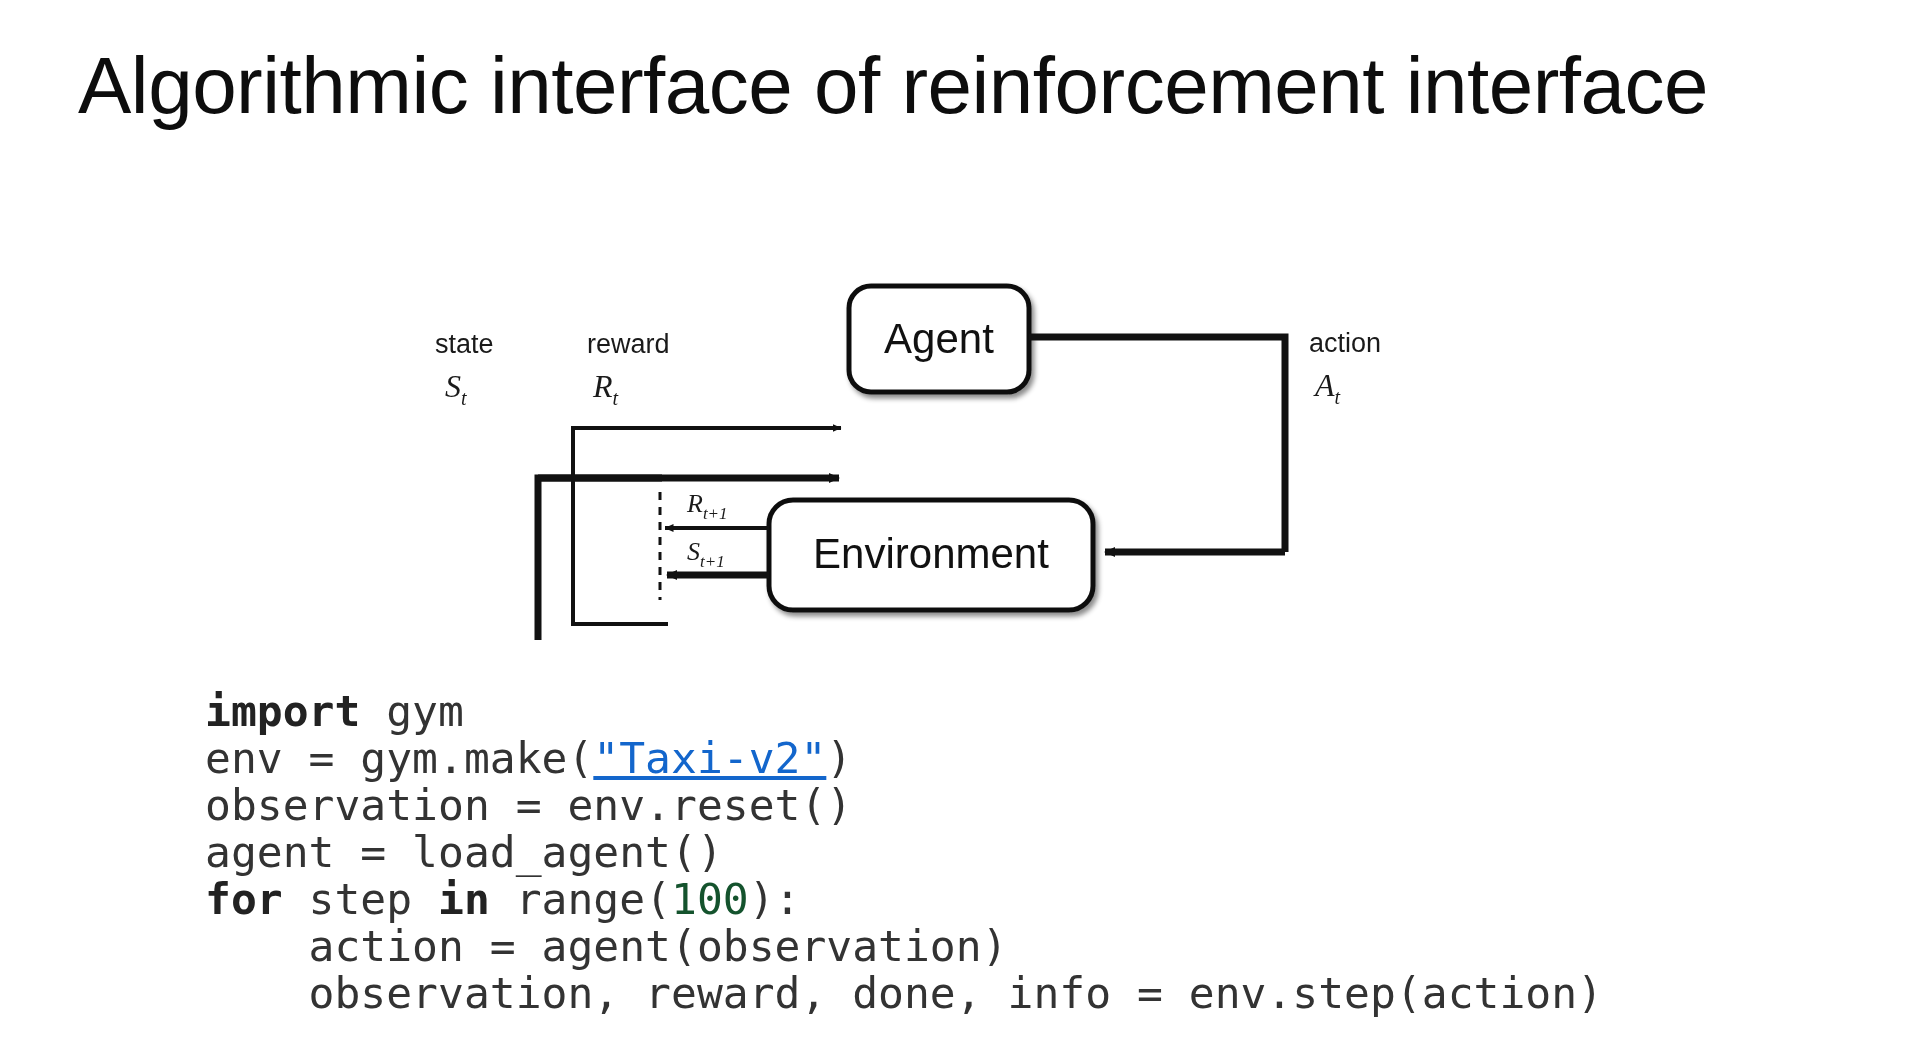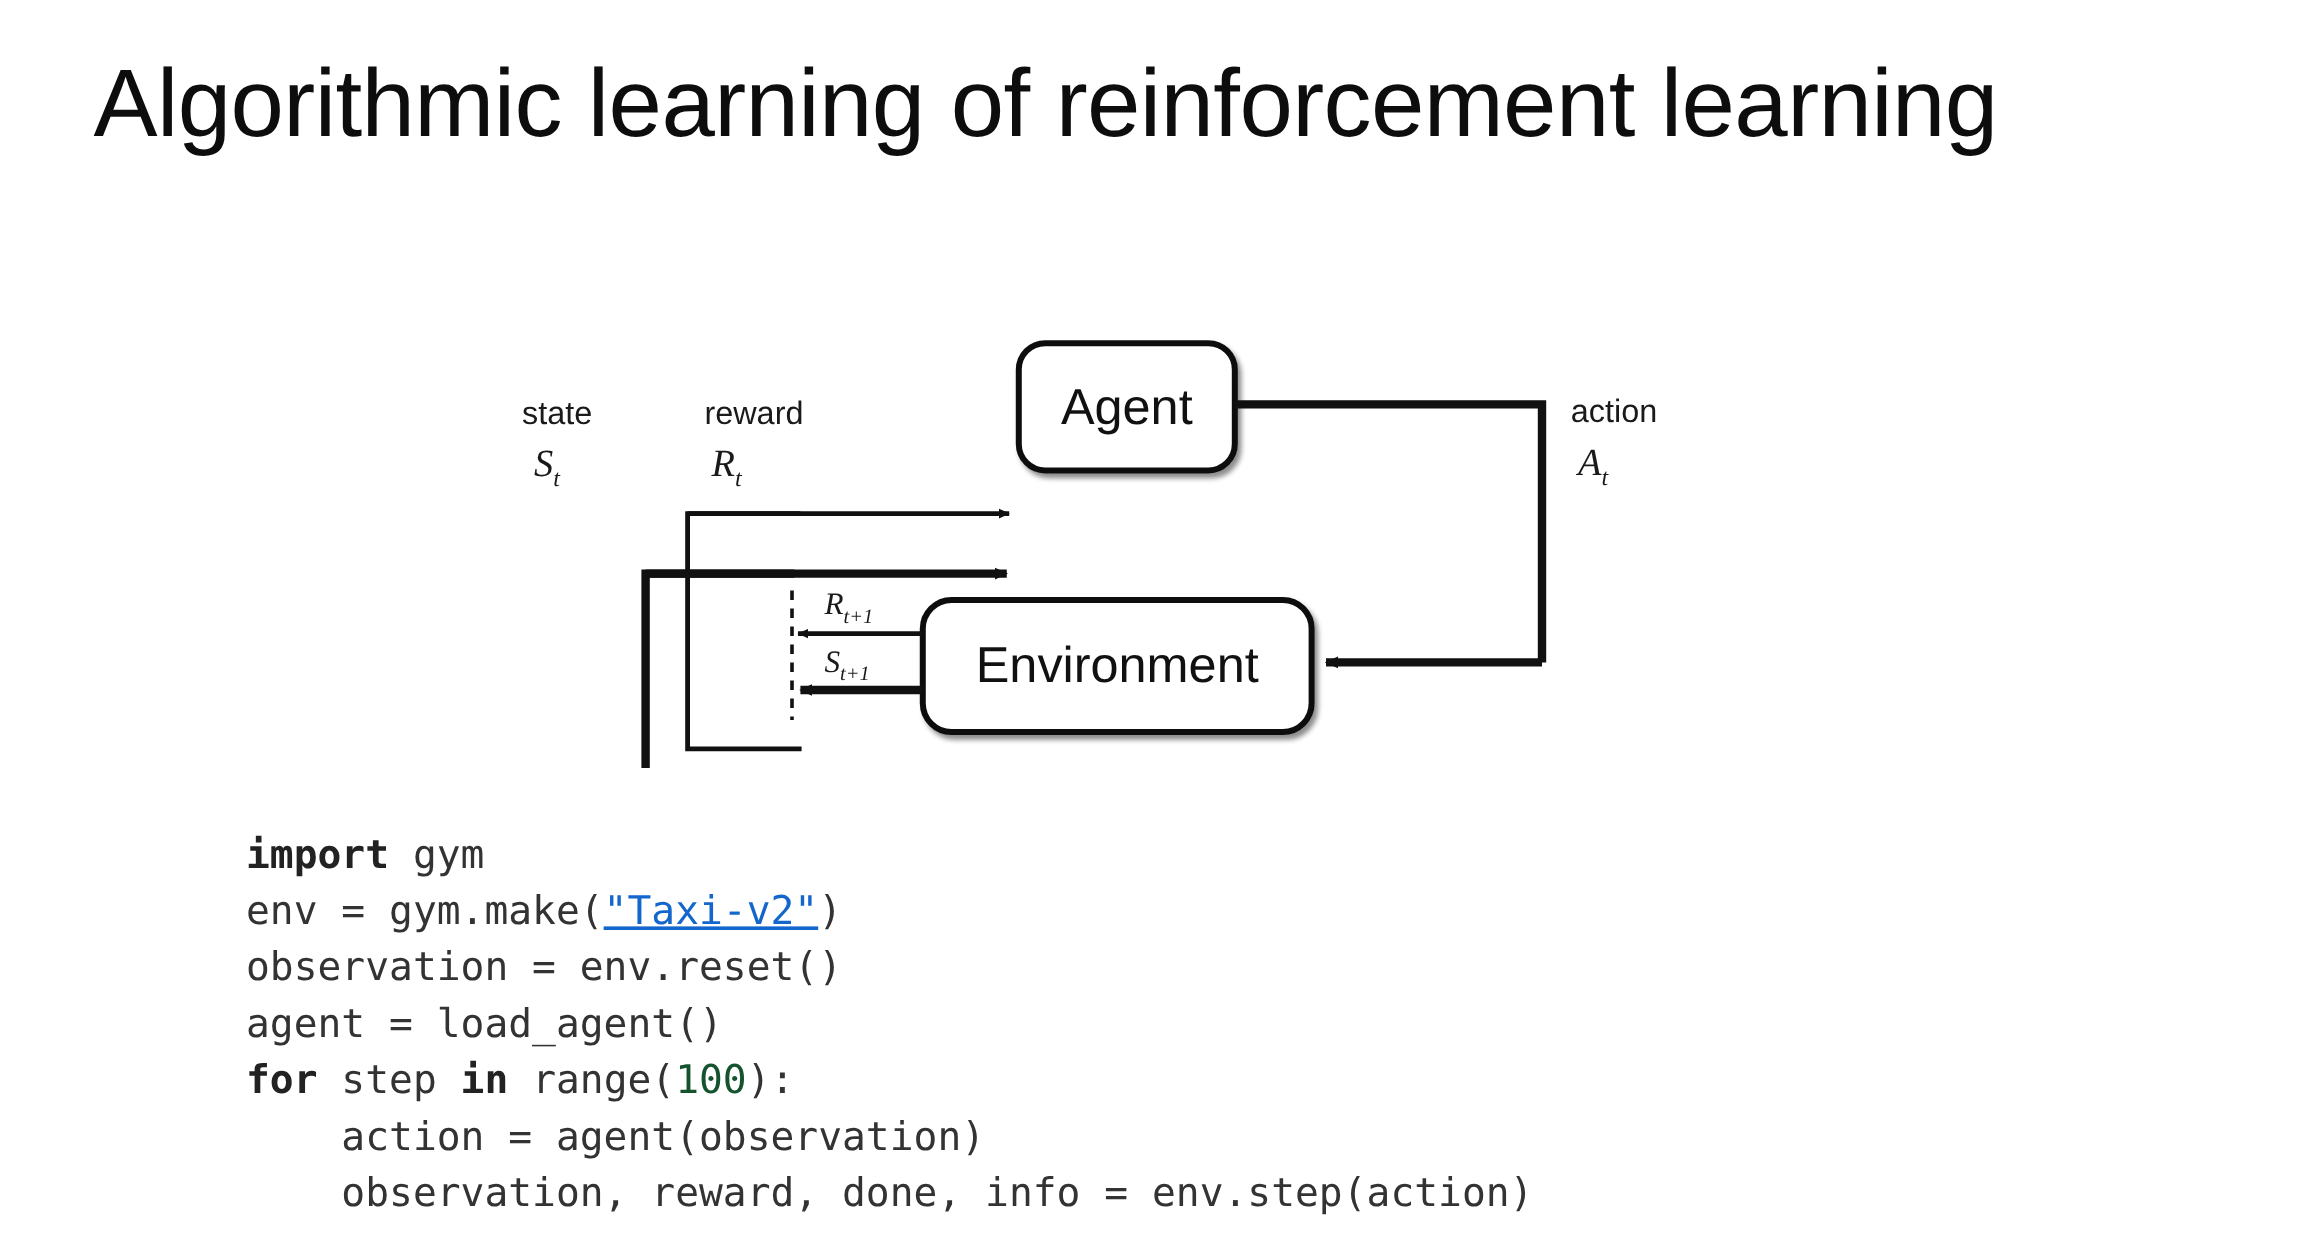--- a/index.html
+++ b/index.html
@@ -77,21 +77,21 @@
     font-size: 17px;
     fill: #1a1a1a;
   }
 
   
   .code-block {
     position: absolute;
     left: 205px;
     top: 688px;
     font-family: "DejaVu Sans Mono", "Liberation Mono", monospace;
-    font-size: 33px;
+    font-size: 43px;
     line-height: 47px;
     color: #333333;
     white-space: pre;
   }
   .code-line {
     white-space: pre;
   }
   .kw {
     font-weight: bold;
     color: #222222;
@@ -100,21 +100,21 @@
     color: #14532d;
   }
   .link {
     color: #1366cc;
     text-decoration: underline;
   }
 </style>
 </head>
 <body>
 
-<div class="slide-title">Algorithmic learning of reinforcement learning</div>
+<div class="slide-title">Algorithmic interface of reinforcement interface</div>
 
 <div class="diagram">
   <svg width="1920" height="440" viewBox="0 0 1920 440" xmlns="http://www.w3.org/2000/svg">
     <defs>
       <marker id="arrowThick" markerWidth="11" markerHeight="11" refX="10" refY="5.5" orient="auto" markerUnits="userSpaceOnUse">
         <path d="M0,0.6 L11,5.5 L0,10.4 z" fill="#111111"></path>
       </marker>
       <marker id="arrowThin" markerWidth="9" markerHeight="9" refX="8.5" refY="4.5" orient="auto" markerUnits="userSpaceOnUse">
         <path d="M0,0.5 L9,4.5 L0,8.5 z" fill="#111111"></path>
       </marker>

